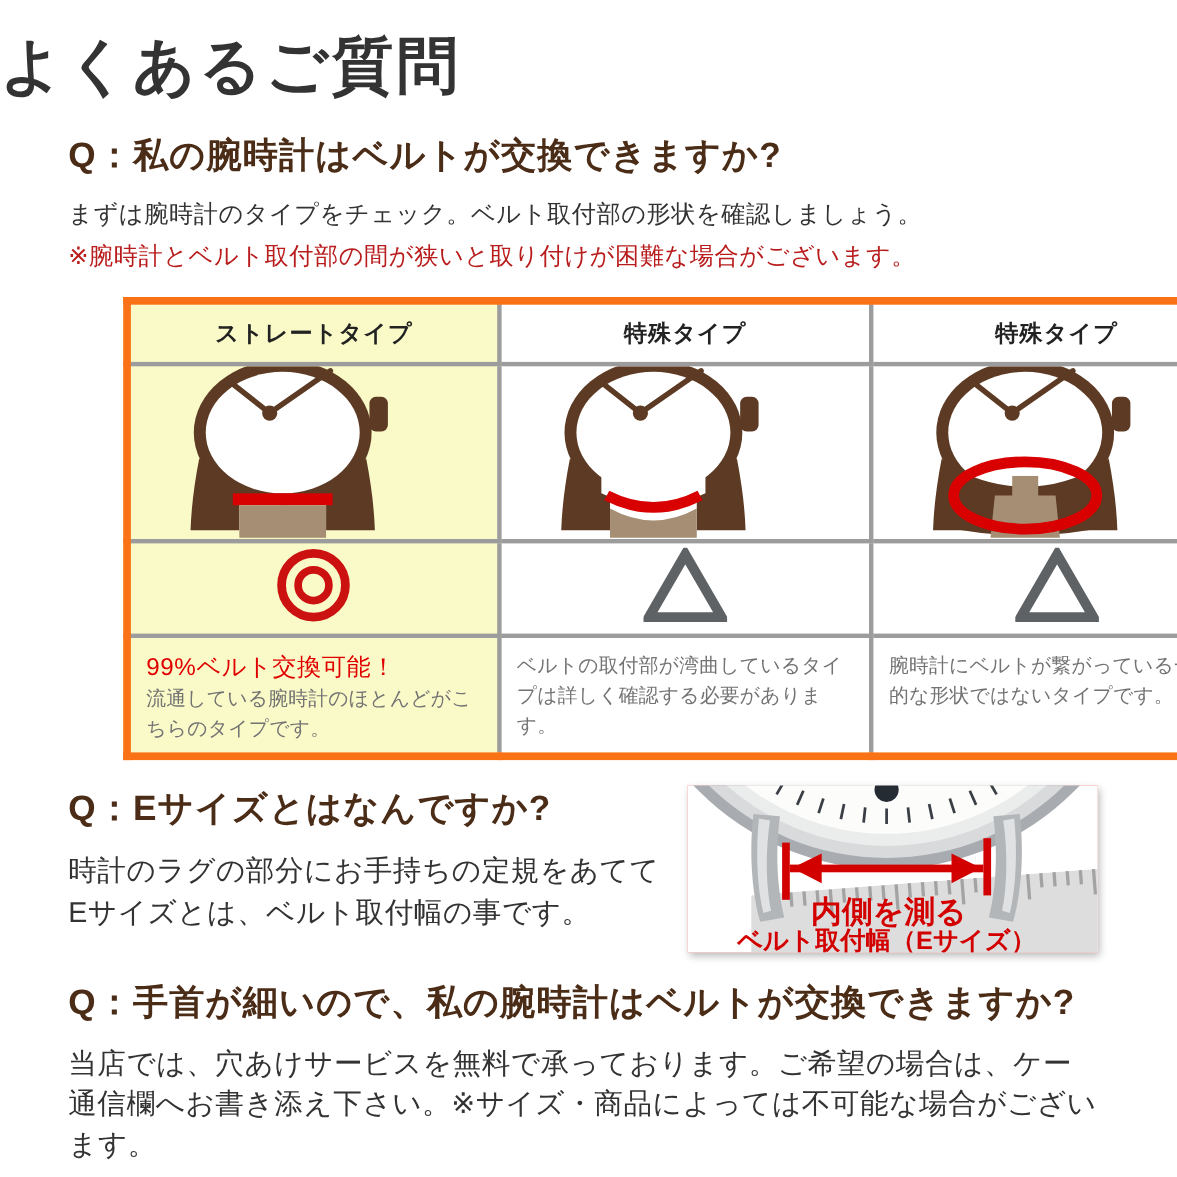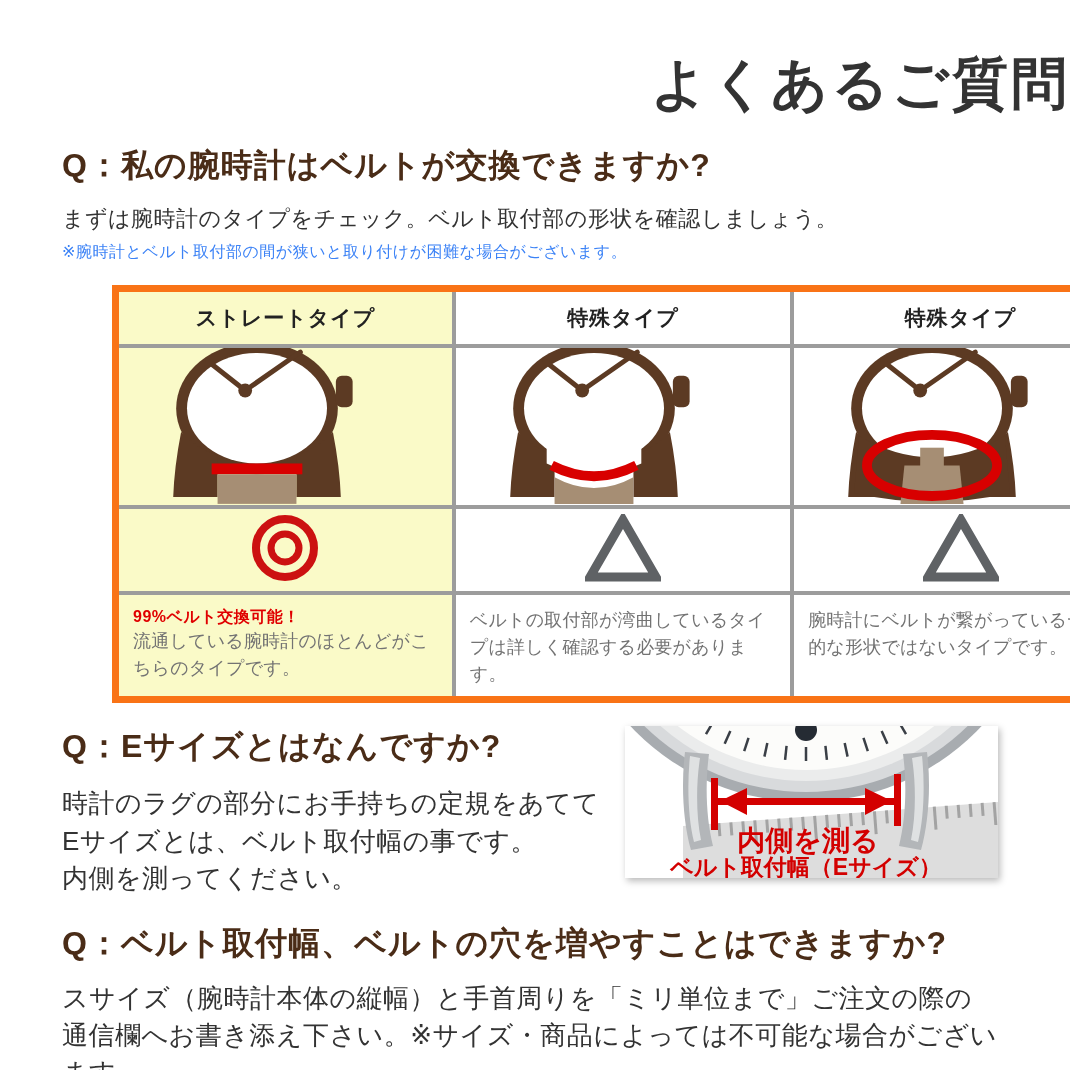--- a/index.html
+++ b/index.html
@@ -1,40 +1,40 @@
 <!DOCTYPE html>
 <html><head>
 <meta charset="utf-8">
 <style>
   * { margin:0; padding:0; box-sizing:border-box; }
   html,body { width:1070px; height:1070px; background:#ffffff; overflow:hidden;
     font-family:"Liberation Sans","DejaVu Sans",sans-serif; color:#333333; }
   .page { width:1070px; height:1070px; position:relative; }
 
-  .main-title { text-align:right; padding-top:52px; font-size:56px; font-weight:900;
+  .main-title { text-align:left; padding-top:28px; font-size:56px; font-weight:900;
     color:#333333; letter-spacing:3px; line-height:1.15; }
 
   .content { padding:0 62px; }
 
   .q-heading { font-size:32px; font-weight:bold; color:#4a2c17; letter-spacing:1px; }
   .q1-heading { margin-top:28px; }
   .lead-text { margin-top:16px; font-size:22px; color:#333; letter-spacing:0.5px; }
-  .note-text { margin-top:8px; font-size:16px; color:#3b82f6; letter-spacing:0.5px; }
+  .note-text { margin-top:8px; font-size:22px; color:#b91c1c; letter-spacing:0.5px; }
 
   table.type-table { border-collapse:collapse; margin:22px 0 0 50px; table-layout:fixed;
     width:1022px; border:7px solid #f97316; }
   table.type-table th, table.type-table td { border:4px solid #9c9c9c; }
   .col-hl { background:#fafac8; }
   th.type-header { height:57px; font-size:21px; font-weight:bold; color:#222;
     text-align:center; vertical-align:middle; letter-spacing:1px; }
   td.watch-cell { height:157px; padding:0; vertical-align:top; overflow:hidden; }
   td.watch-cell svg { display:block; }
   td.verdict-cell { height:86px; text-align:center; vertical-align:middle; padding:0; }
   td.desc-cell { height:104px; vertical-align:top; padding:12px 12px 8px 14px; }
-  .desc-strong { font-size:16px; font-weight:bold; color:#e00000; letter-spacing:0.5px; }
+  .desc-strong { font-size:22px; font-weight:normal; color:#e00000; letter-spacing:0.5px; }
   .desc-text { font-size:18px; line-height:1.5; color:#737373; letter-spacing:0.2px; }
 
   .q2-row { display:flex; justify-content:space-between; margin-top:22px; }
   .q2-left { width:545px; }
   .q2-answer { margin-top:16px; font-size:26px; line-height:1.45; color:#333; letter-spacing:0.5px; }
   .esize-photo { width:373px; height:152px; margin-top:1px; margin-right:10px;
     box-shadow:2px 3px 7px rgba(0,0,0,0.28); background:#fca5a5;text-align:center; }
   .esize-photo svg { display:block; }
 
   .q3-section { margin-top:24px; }
@@ -140,21 +140,20 @@
       </tr>
     </tbody>
       </table>
 
     <div class="q2-row">
       <div class="q2-left">
         <div class="q-heading">Q：Eサイズとはなんですか?</div>
         <div class="q2-answer">
           <div class="ans-line">時計のラグの部分にお手持ちの定規をあてて</div>
           <div class="ans-line">Eサイズとは、ベルト取付幅の事です。</div>
-          <div class="ans-line">内側を測ってください。</div>
         </div>
       </div>
       <div class="esize-photo">
         <svg width="373" height="152" viewBox="0 0 373 152">
           <rect x="0" y="0" width="373" height="152" fill="#ffffff"></rect>
 
           <polygon points="58,100 373,76 373,152 58,152" fill="#dddddd"></polygon>
           <g transform="rotate(-4.4 58 100)" stroke="#a3a3a3" stroke-width="3">
             <line x1="70" y1="100" x2="70" y2="123"></line>
               <line x1="82" y1="100" x2="82" y2="113"></line>
@@ -218,21 +217,21 @@
           <polygon points="95,75 122,62 122,89" fill="#d30000"></polygon>
           <polygon points="267,75 240,62 240,89" fill="#d30000"></polygon>
 
           <text x="183" y="124" text-anchor="middle" font-size="28" font-weight="bold" fill="#d30000">内側を測る</text>
           <text x="181" y="149" text-anchor="middle" font-size="23" font-weight="bold" fill="#d30000">ベルト取付幅（Eサイズ）</text>
         </svg>
       </div>
     </div>
 
     <div class="q3-section">
-      <div class="q-heading">Q：ベルト取付幅、ベルトの穴を増やすことはできますか?</div>
+      <div class="q-heading">Q：手首が細いので、私の腕時計はベルトが交換できますか?</div>
       <div class="q3-answer">
-        <div class="ans-line">スサイズ（腕時計本体の縦幅）と手首周りを「ミリ単位まで」ご注文の際の</div>
+        <div class="ans-line">当店では、穴あけサービスを無料で承っております。ご希望の場合は、ケー</div>
         <div class="ans-line">通信欄へお書き添え下さい。※サイズ・商品によっては不可能な場合がございます。</div>
       </div>
     </div>
 
   </div>
 </div>
 
 </body></html>

